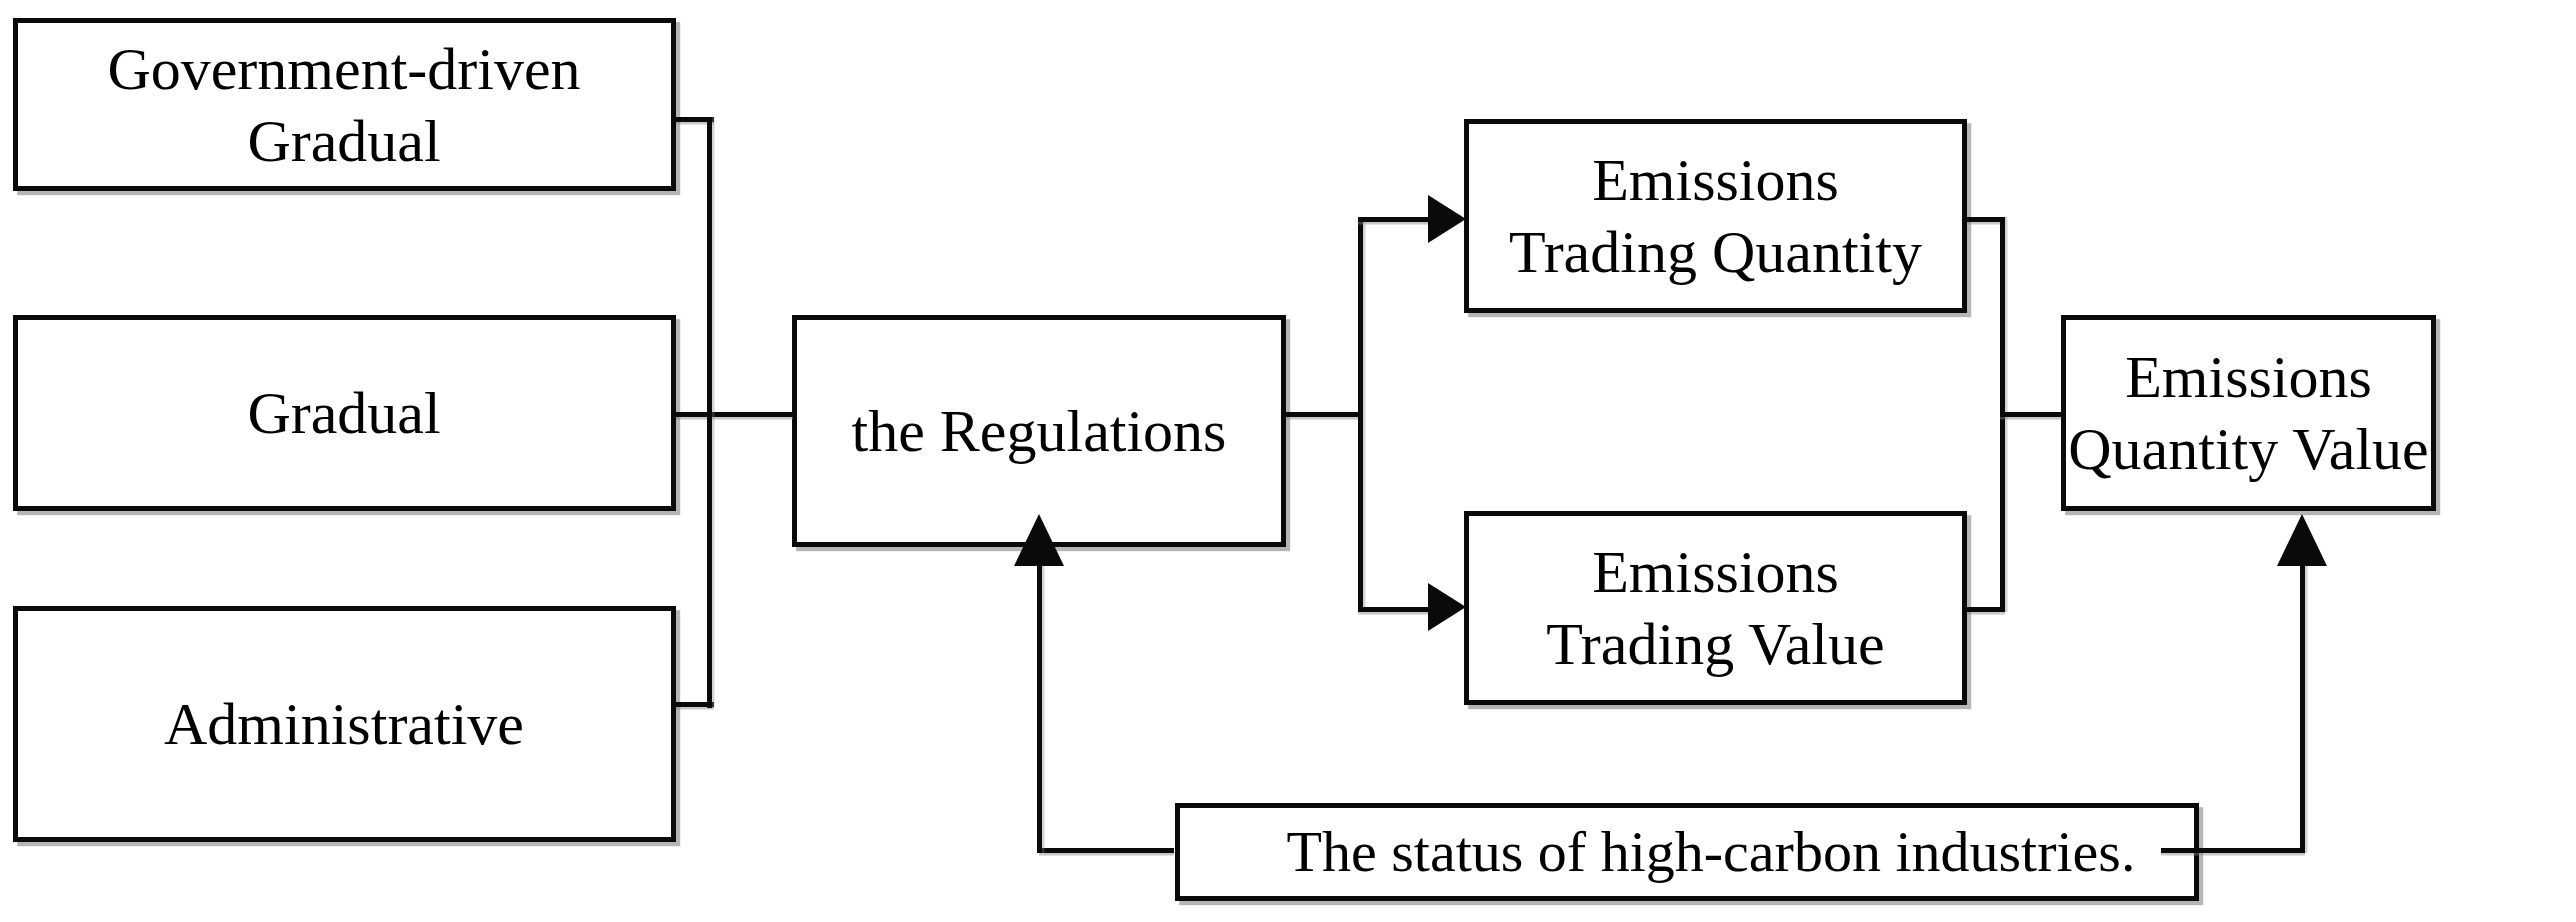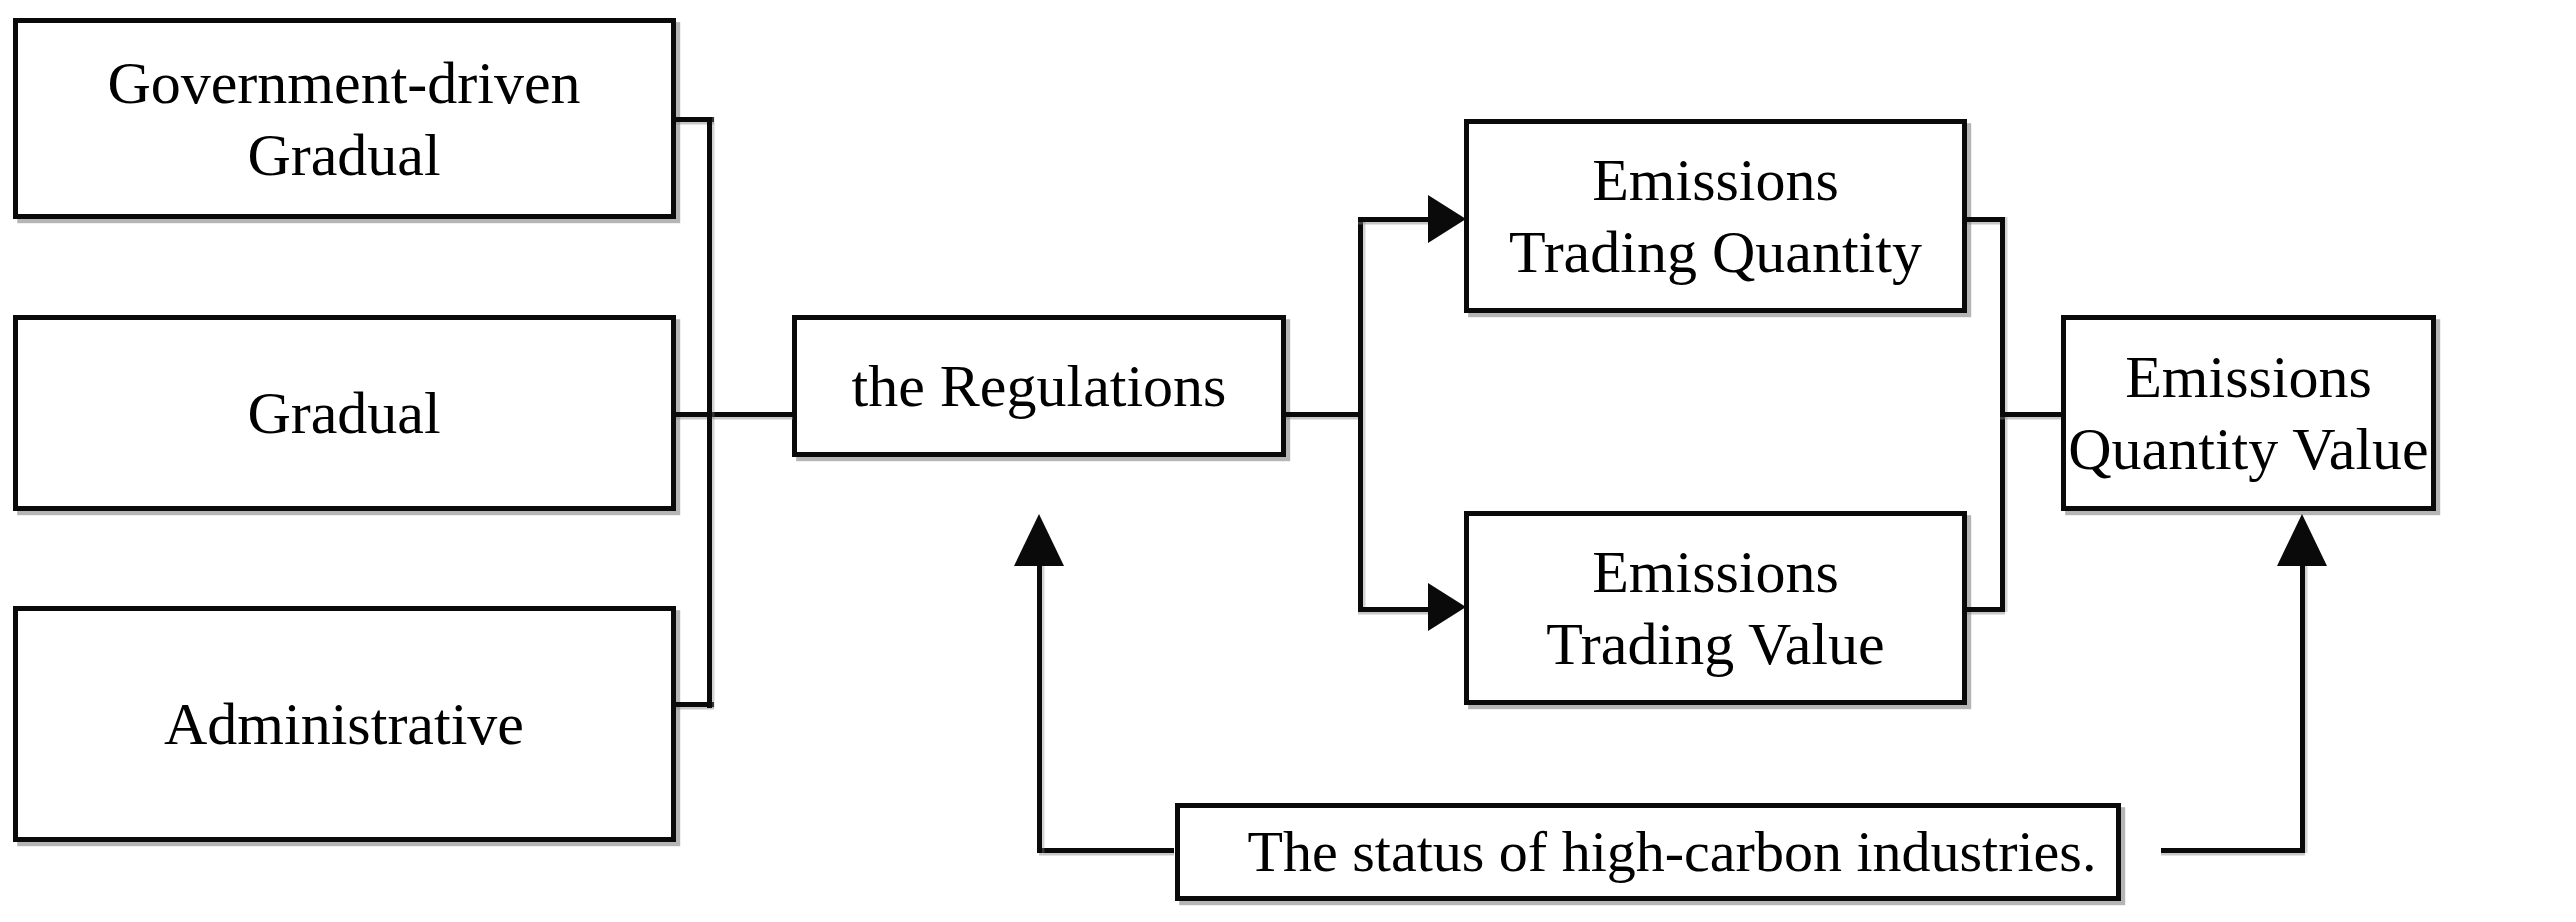--- a/index.html
+++ b/index.html
@@ -39,28 +39,28 @@
     border-bottom:24px solid transparent;
     border-left:38px solid #0a0a0a;
   }
   .arrow-up{
     border-left:25px solid transparent;
     border-right:25px solid transparent;
     border-bottom:52px solid #0a0a0a;
   }
 
   
-  #node-government{left:12.5px;top:18.4px;width:663px;height:201px;}
+  #node-government{left:12.5px;top:18.4px;width:663px;height:173px;}
   #node-gradual{left:12.5px;top:315px;width:663px;height:196px;}
   #node-administrative{left:12.5px;top:606px;width:663px;height:236px;}
-  #node-regulations{left:792px;top:315px;width:494px;height:142px;}
+  #node-regulations{left:792px;top:315px;width:494px;height:232px;}
   #node-quantity{left:1464px;top:119px;width:503px;height:194px;}
   #node-price{left:1464px;top:511px;width:503px;height:194px;}
   #node-value{left:2061px;top:315px;width:375px;height:196px;}
-  #node-status{left:1175px;top:803px;width:946px;height:98px;font-size:58px;padding-left:48px;}
+  #node-status{left:1175px;top:803px;width:1024px;height:98px;font-size:58px;padding-left:48px;}
 
   
   #left-stub-government{left:676px;top:117px;width:38px;height:5px;}
   #left-main-line{left:676px;top:412px;width:117px;height:5px;}
   #left-stub-administrative{left:676px;top:702px;width:38px;height:5px;}
   #left-bracket-vertical{left:707px;top:117px;width:5px;height:591px;}
   #regulations-out-line{left:1286px;top:412px;width:77px;height:5px;}
   #branch-vertical{left:1358px;top:217px;width:5px;height:395px;}
   #branch-top-line{left:1358px;top:217px;width:72px;height:5px;}
   #branch-bottom-line{left:1358px;top:607px;width:72px;height:5px;}

